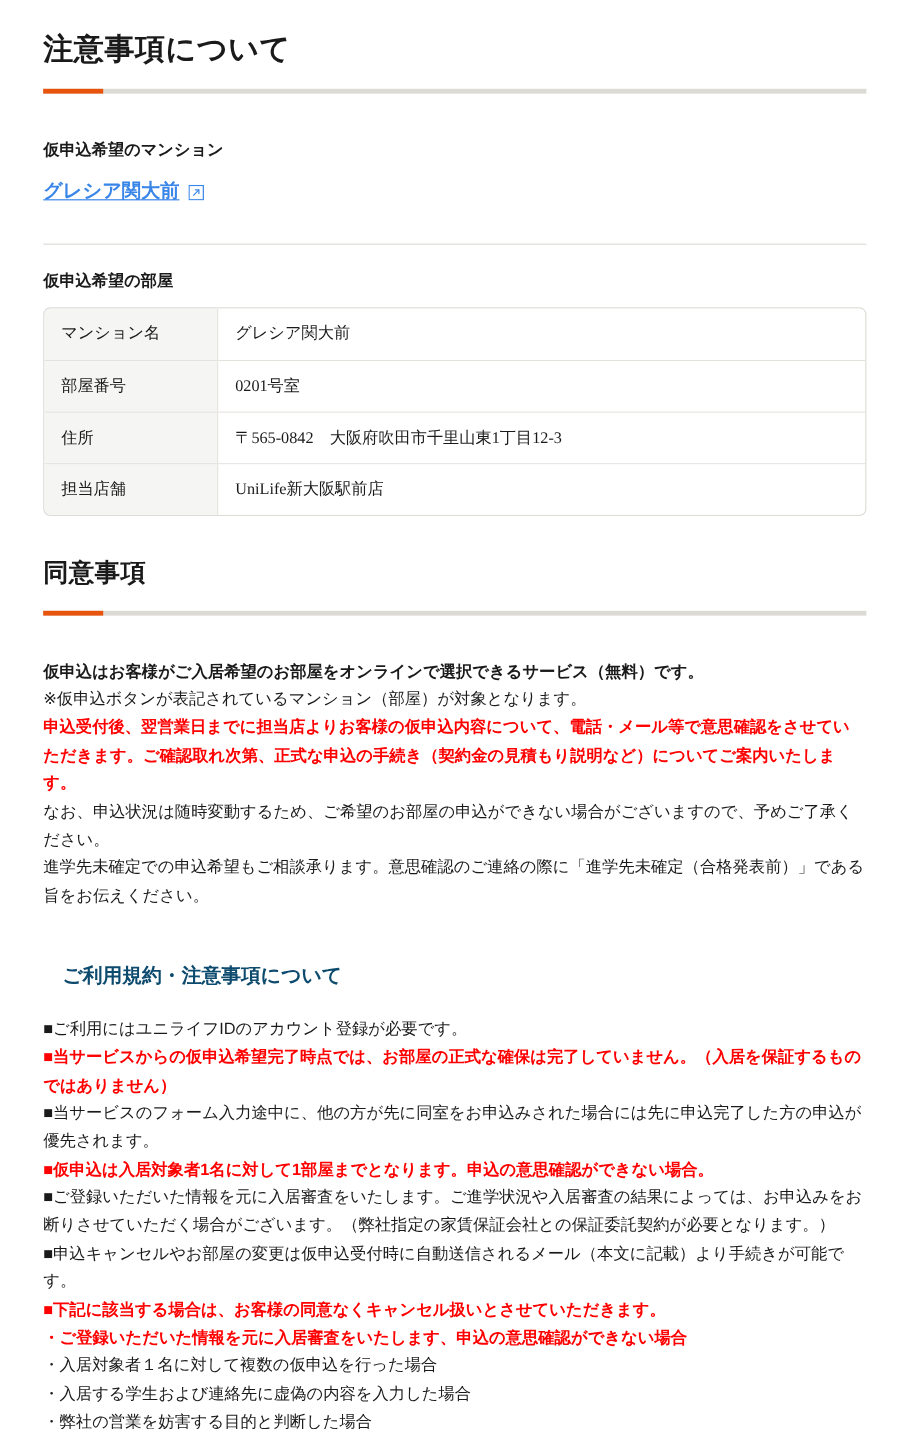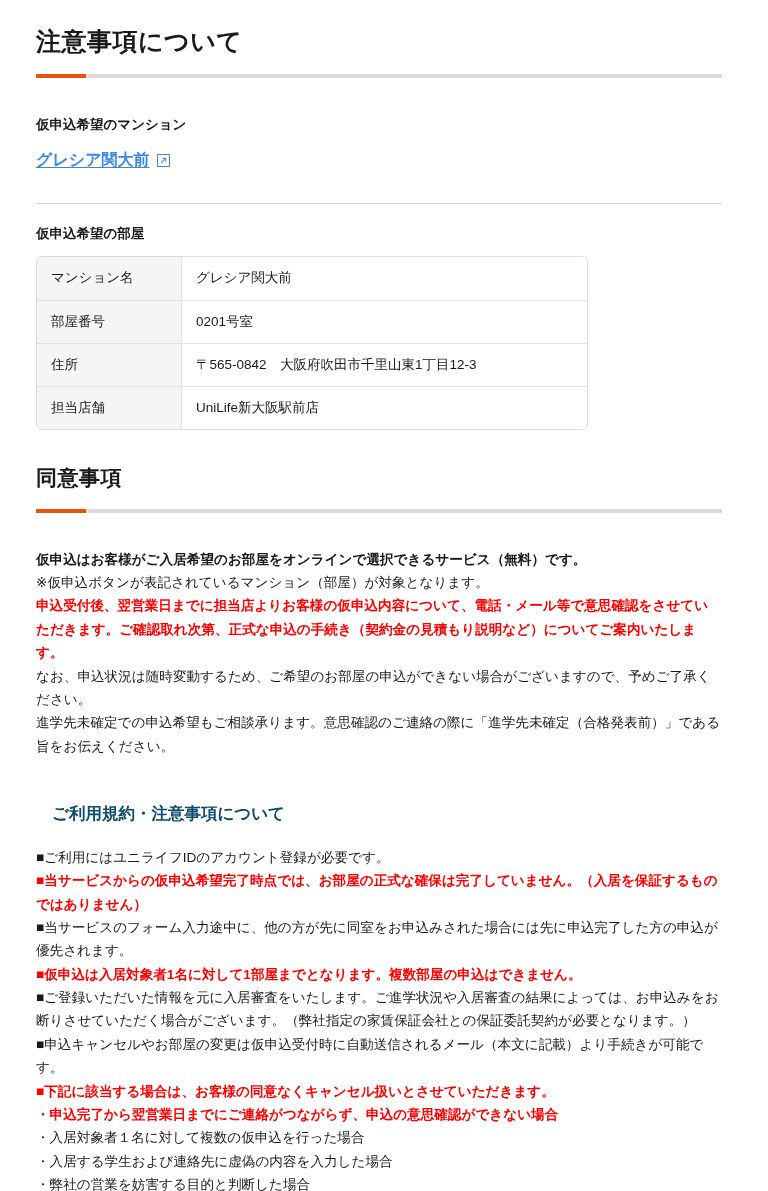--- a/index.html
+++ b/index.html
@@ -92,27 +92,28 @@
     display: inline-block;
     width: 13px;
     height: 13px;
     flex: 0 0 auto;
     line-height: 0;
   }
   .ext-icon svg { display: block; }
 
   
   table.info-table {
-    width: 552px;
+    width: 686px;
     border-collapse: separate;
     border-spacing: 0;
     border: 1px solid #dedcd7;
     border-radius: 6px;
     overflow: hidden;
     font-size: 13.5px;
+    font-family: Liberation Serif, serif;
   }
   table.info-table td {
     padding: 11px 14px;
     line-height: 1.5;
     vertical-align: middle;
     border-bottom: 1px solid #e4e2dd;
     color: #1a1a1a;
   }
   table.info-table tr:last-child td { border-bottom: 0; }
   table.info-table td.k {
@@ -219,25 +220,25 @@
     </div>
   </div>
 
   <div class="wrap" style="padding-top:27px; padding-bottom:30px;">
     <h3 class="terms-title">ご利用規約・注意事項について</h3>
 
     <div style="padding-top:4px;">
       <p class="bullet-line">■ご利用にはユニライフIDのアカウント登録が必要です。</p>
       <p class="bullet-line red">■当サービスからの仮申込希望完了時点では、お部屋の正式な確保は完了していません。（入居を保証するものではありません）</p>
       <p class="bullet-line">■当サービスのフォーム入力途中に、他の方が先に同室をお申込みされた場合には先に申込完了した方の申込が優先されます。</p>
-      <p class="bullet-line red">■仮申込は入居対象者1名に対して1部屋までとなります。複数部屋の申込はできません。</p>
+      <p class="bullet-line red">■仮申込は入居対象者1名に対して1部屋までとなります。申込の意思確認ができない場合。</p>
       <p class="bullet-line">■ご登録いただいた情報を元に入居審査をいたします。ご進学状況や入居審査の結果によっては、お申込みをお断りさせていただく場合がございます。（弊社指定の家賃保証会社との保証委託契約が必要となります。）</p>
       <p class="bullet-line">■申込キャンセルやお部屋の変更は仮申込受付時に自動送信されるメール（本文に記載）より手続きが可能です。</p>
       <p class="bullet-line red">■下記に該当する場合は、お客様の同意なくキャンセル扱いとさせていただきます。</p>
-      <p class="bullet-line red">・申込完了から翌営業日までにご連絡がつながらず、申込の意思確認ができない場合</p>
+      <p class="bullet-line red">・ご登録いただいた情報を元に入居審査をいたします、申込の意思確認ができない場合</p>
       <p class="bullet-line">・入居対象者１名に対して複数の仮申込を行った場合</p>
       <p class="bullet-line">・入居する学生および連絡先に虚偽の内容を入力した場合</p>
       <p class="bullet-line">・弊社の営業を妨害する目的と判断した場合</p>
 
     </div>
   </div>
 
 </div>
 
 </body></html>

